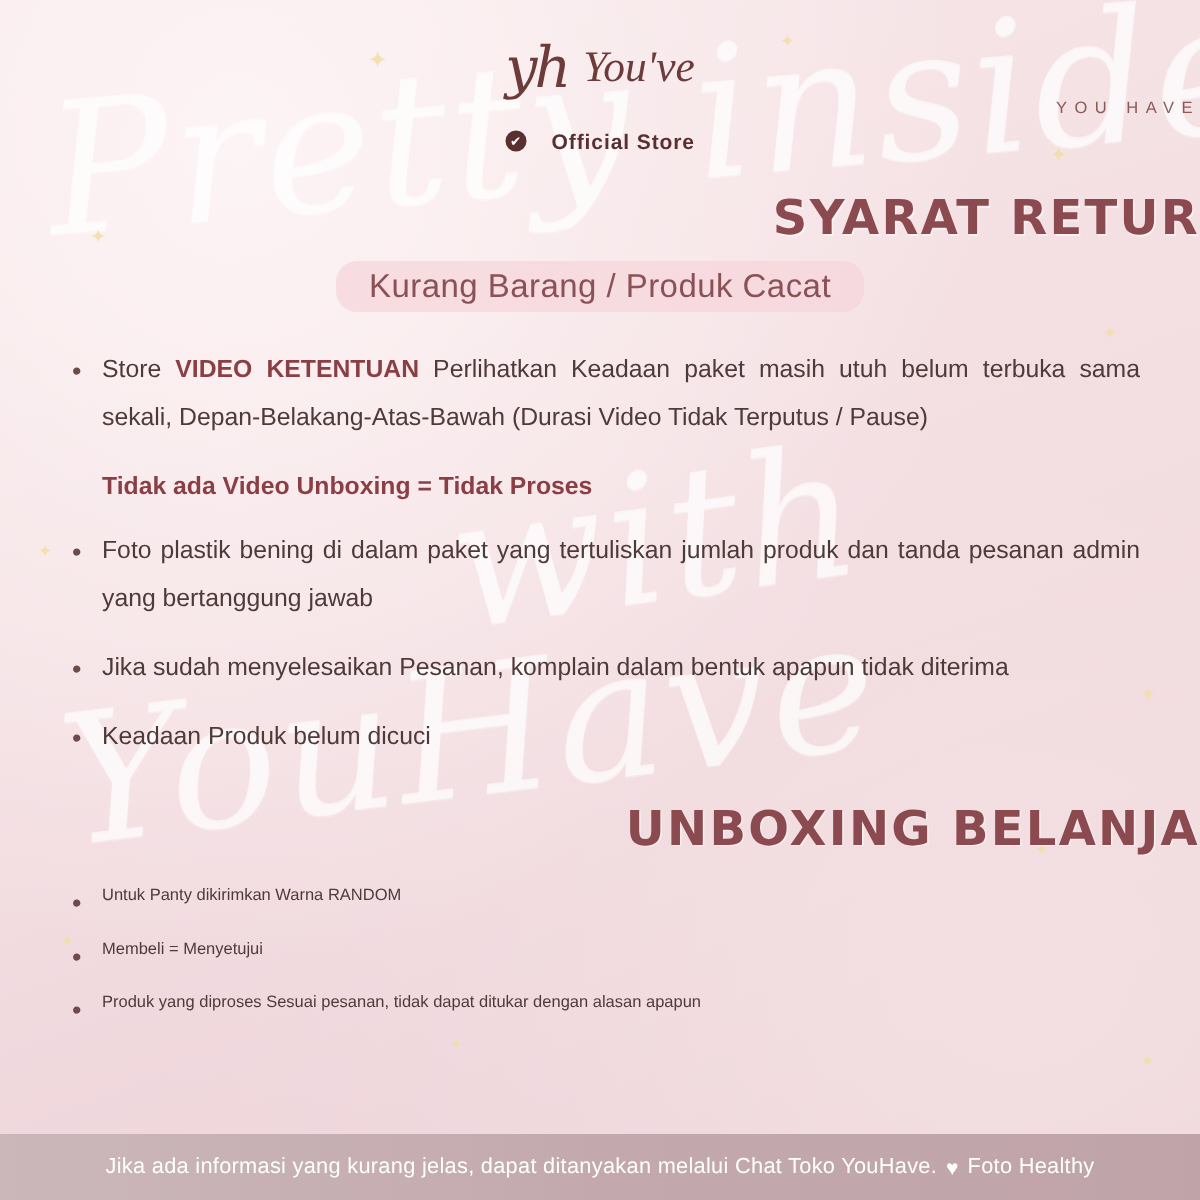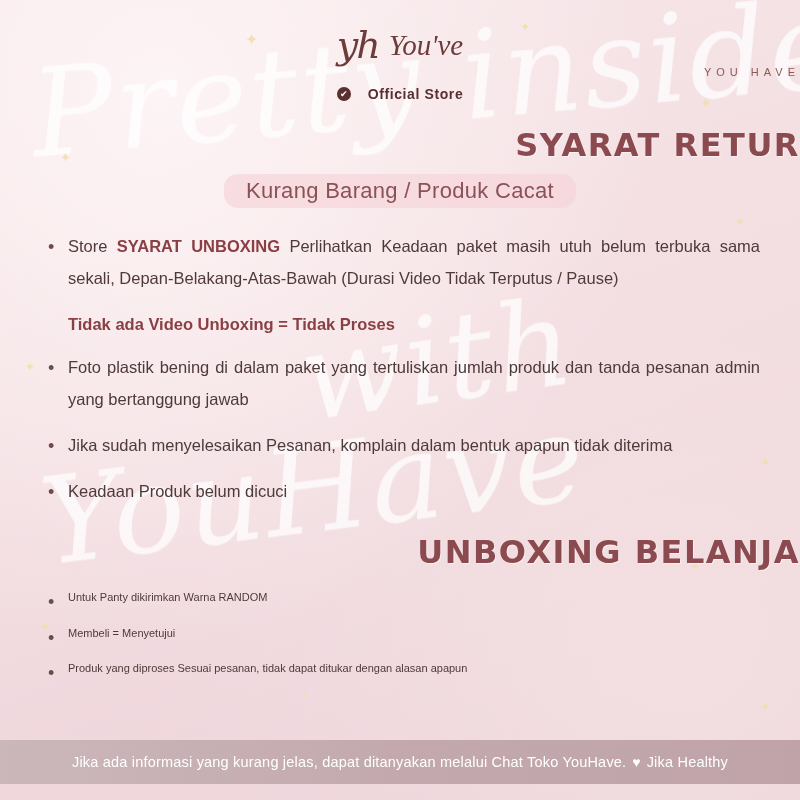--- a/index.html
+++ b/index.html
@@ -217,21 +217,21 @@
     top: -1px;
     color: #6b4b4b;
     font-size: 18px;
   }
 
   
   .footer {
     position: absolute;
     left: 0;
     right: 0;
-    bottom: 16px;
+    bottom: 0;
     height: 44px;
     background: linear-gradient(90deg, #cbb7ba 0%, #c3a9ae 50%, #bfa3a9 100%);
     display: flex;
     align-items: center;
     justify-content: center;
     gap: 6px;
     z-index: 4;
   }
   .footer-text {
     color: #ffffff;
@@ -274,21 +274,21 @@
       <span class="check-badge">✔</span>
       <span class="official-text">Official Store</span>
     </div>
   </div>
 
   <div class="title">SYARAT RETUR</div>
   <div class="subtitle-pill">Kurang Barang / Produk Cacat</div>
 
   <ul class="list">
     <li>
-      <span>Store </span><span class="strong-red">SYARAT UNBOXING</span><span> Perlihatkan Keadaan paket masih utuh belum terbuka sama sekali, Depan-Belakang-Atas-Bawah (Durasi Video Tidak Terputus / Pause)</span>
+      <span>Store </span><span class="strong-red">VIDEO KETENTUAN</span><span> Perlihatkan Keadaan paket masih utuh belum terbuka sama sekali, Depan-Belakang-Atas-Bawah (Durasi Video Tidak Terputus / Pause)</span>
     </li>
     <li class="no-bullet tight">
       <span class="note-line">Tidak ada Video Unboxing = Tidak Proses</span>
     </li>
     <li>
       <span>Foto plastik bening di dalam paket yang tertuliskan jumlah produk dan tanda pesanan admin yang bertanggung jawab</span>
     </li>
     <li>
       <span>Jika sudah menyelesaikan Pesanan, komplain dalam bentuk apapun tidak diterima</span>
     </li>
@@ -306,16 +306,16 @@
       <span>Membeli = Menyetujui</span>
     </li>
     <li>
       <span>Produk yang diproses Sesuai pesanan, tidak dapat ditukar dengan alasan apapun</span>
     </li>
   </ul>
 
   <div class="footer">
     <span class="footer-text">Jika ada informasi yang kurang jelas, dapat ditanyakan melalui Chat Toko YouHave.</span>
     <span class="heart">♥</span>
-    <span class="footer-text">Jika Healthy</span>
+    <span class="footer-text">Foto Healthy</span>
   </div>
 
 </div>
 
 </body></html>

